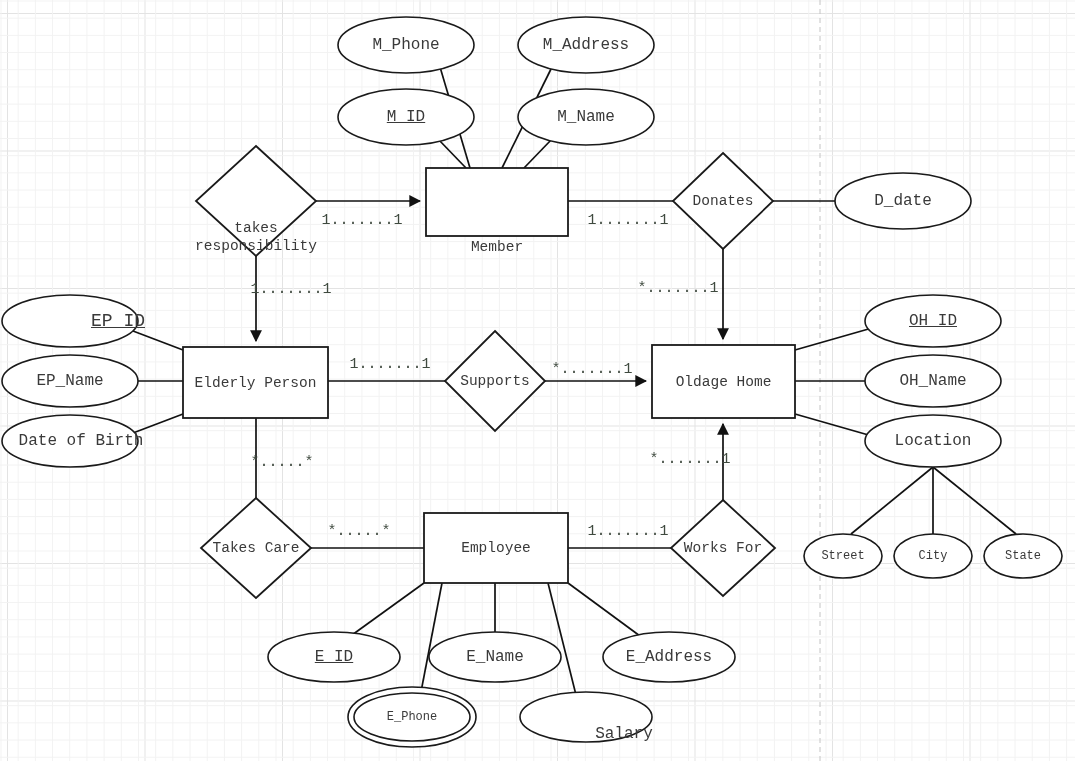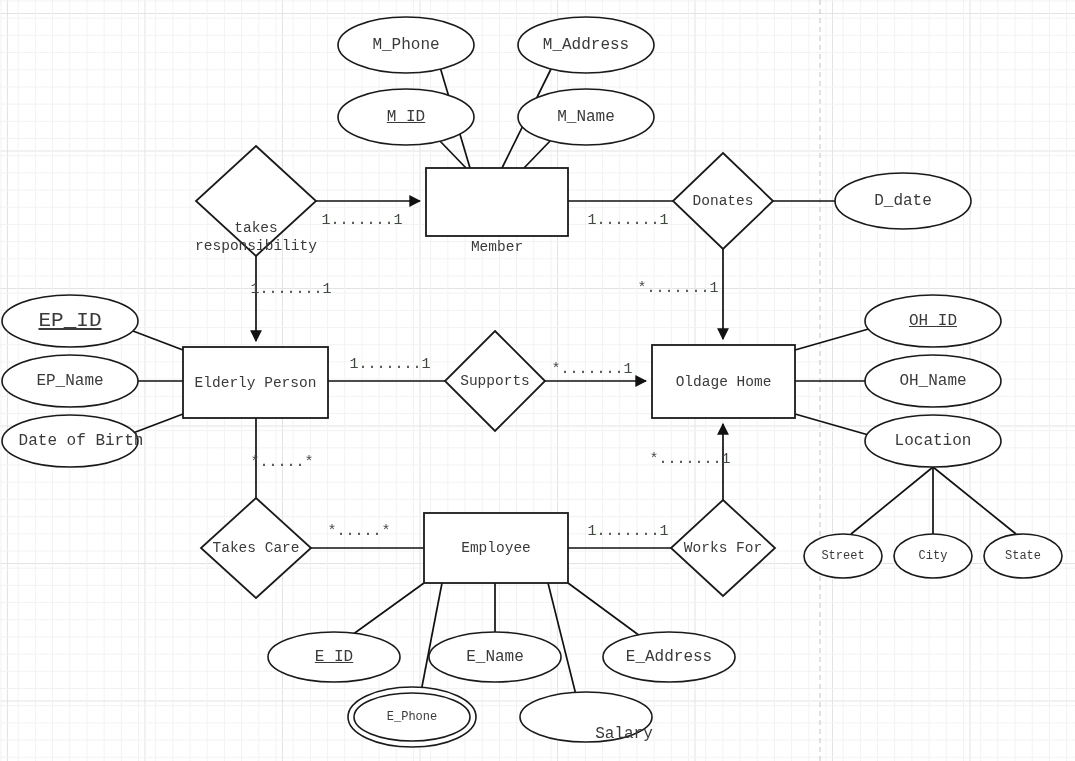--- a/index.html
+++ b/index.html
@@ -45,21 +45,21 @@
     line-height: 17px;
     transform: translate(-50%, -50%);
   }
   .node-label.two-line { line-height: 18px; margin-top: 36px; }
   .attr-label {
     font-size: 16px;
     line-height: 18px;
     transform: translate(-50%, -50%);
   }
   .attr-label.pk { text-decoration: underline; }
-  .attr-label.big { font-size: 21px; }
+  .attr-label.big { font-size: 18px; margin-left: 48px; }
   .attr-label.small { font-size: 12px; }
   .card-label {
     font-size: 15px;
     color: #3f4a3f;
     letter-spacing: 0px;
     transform: translate(-50%, -50%);
   }
 </style>
 </head>
 <body>

